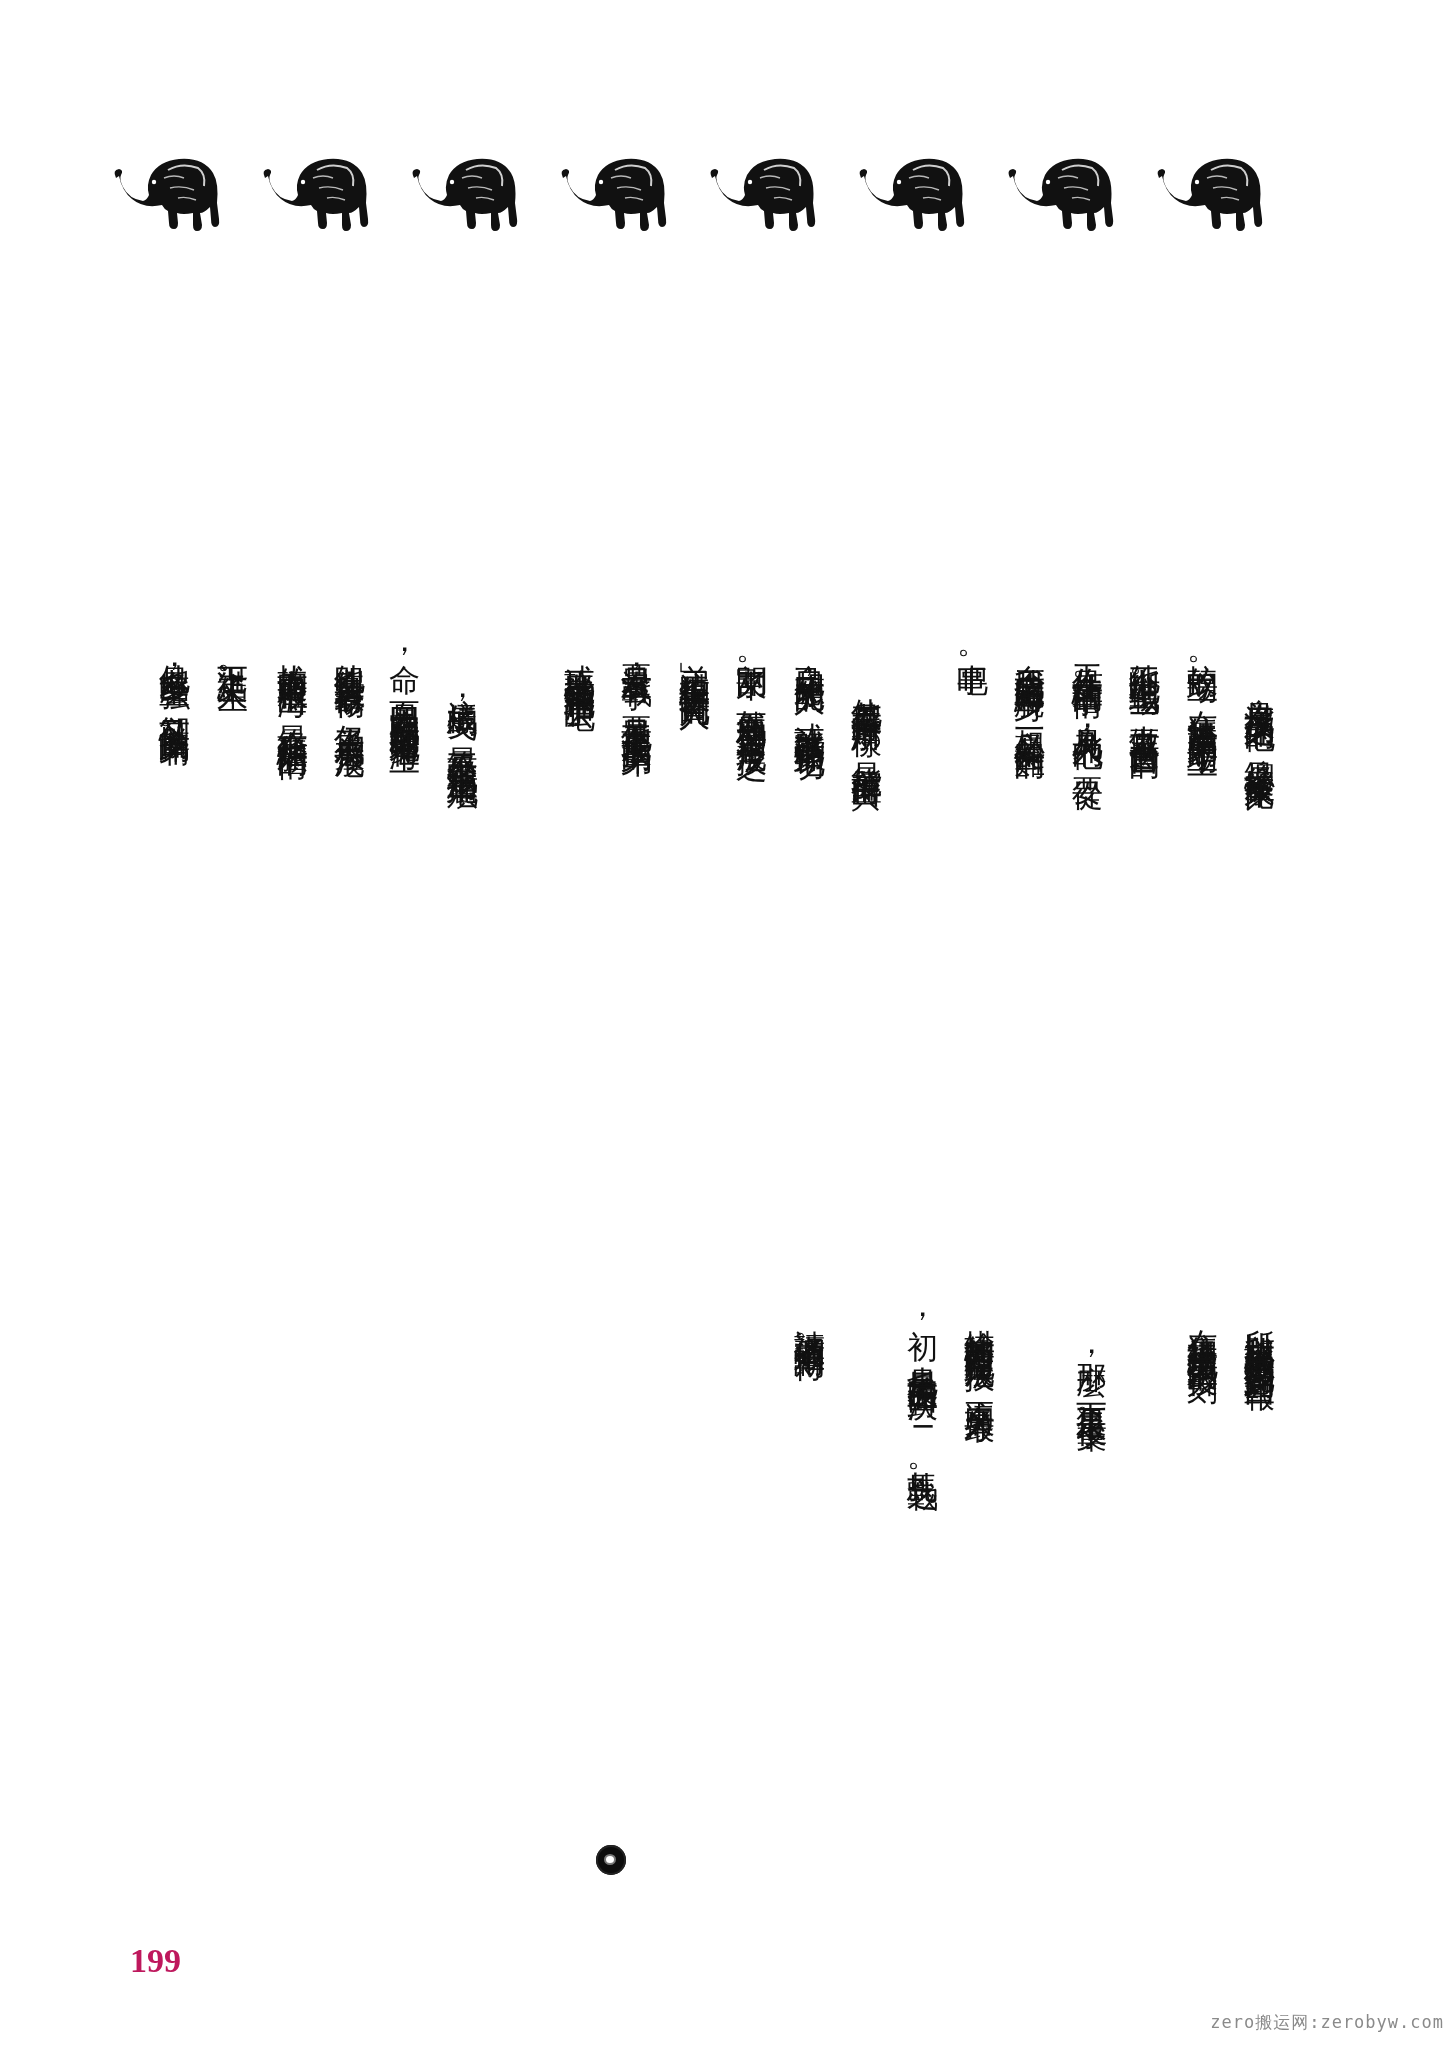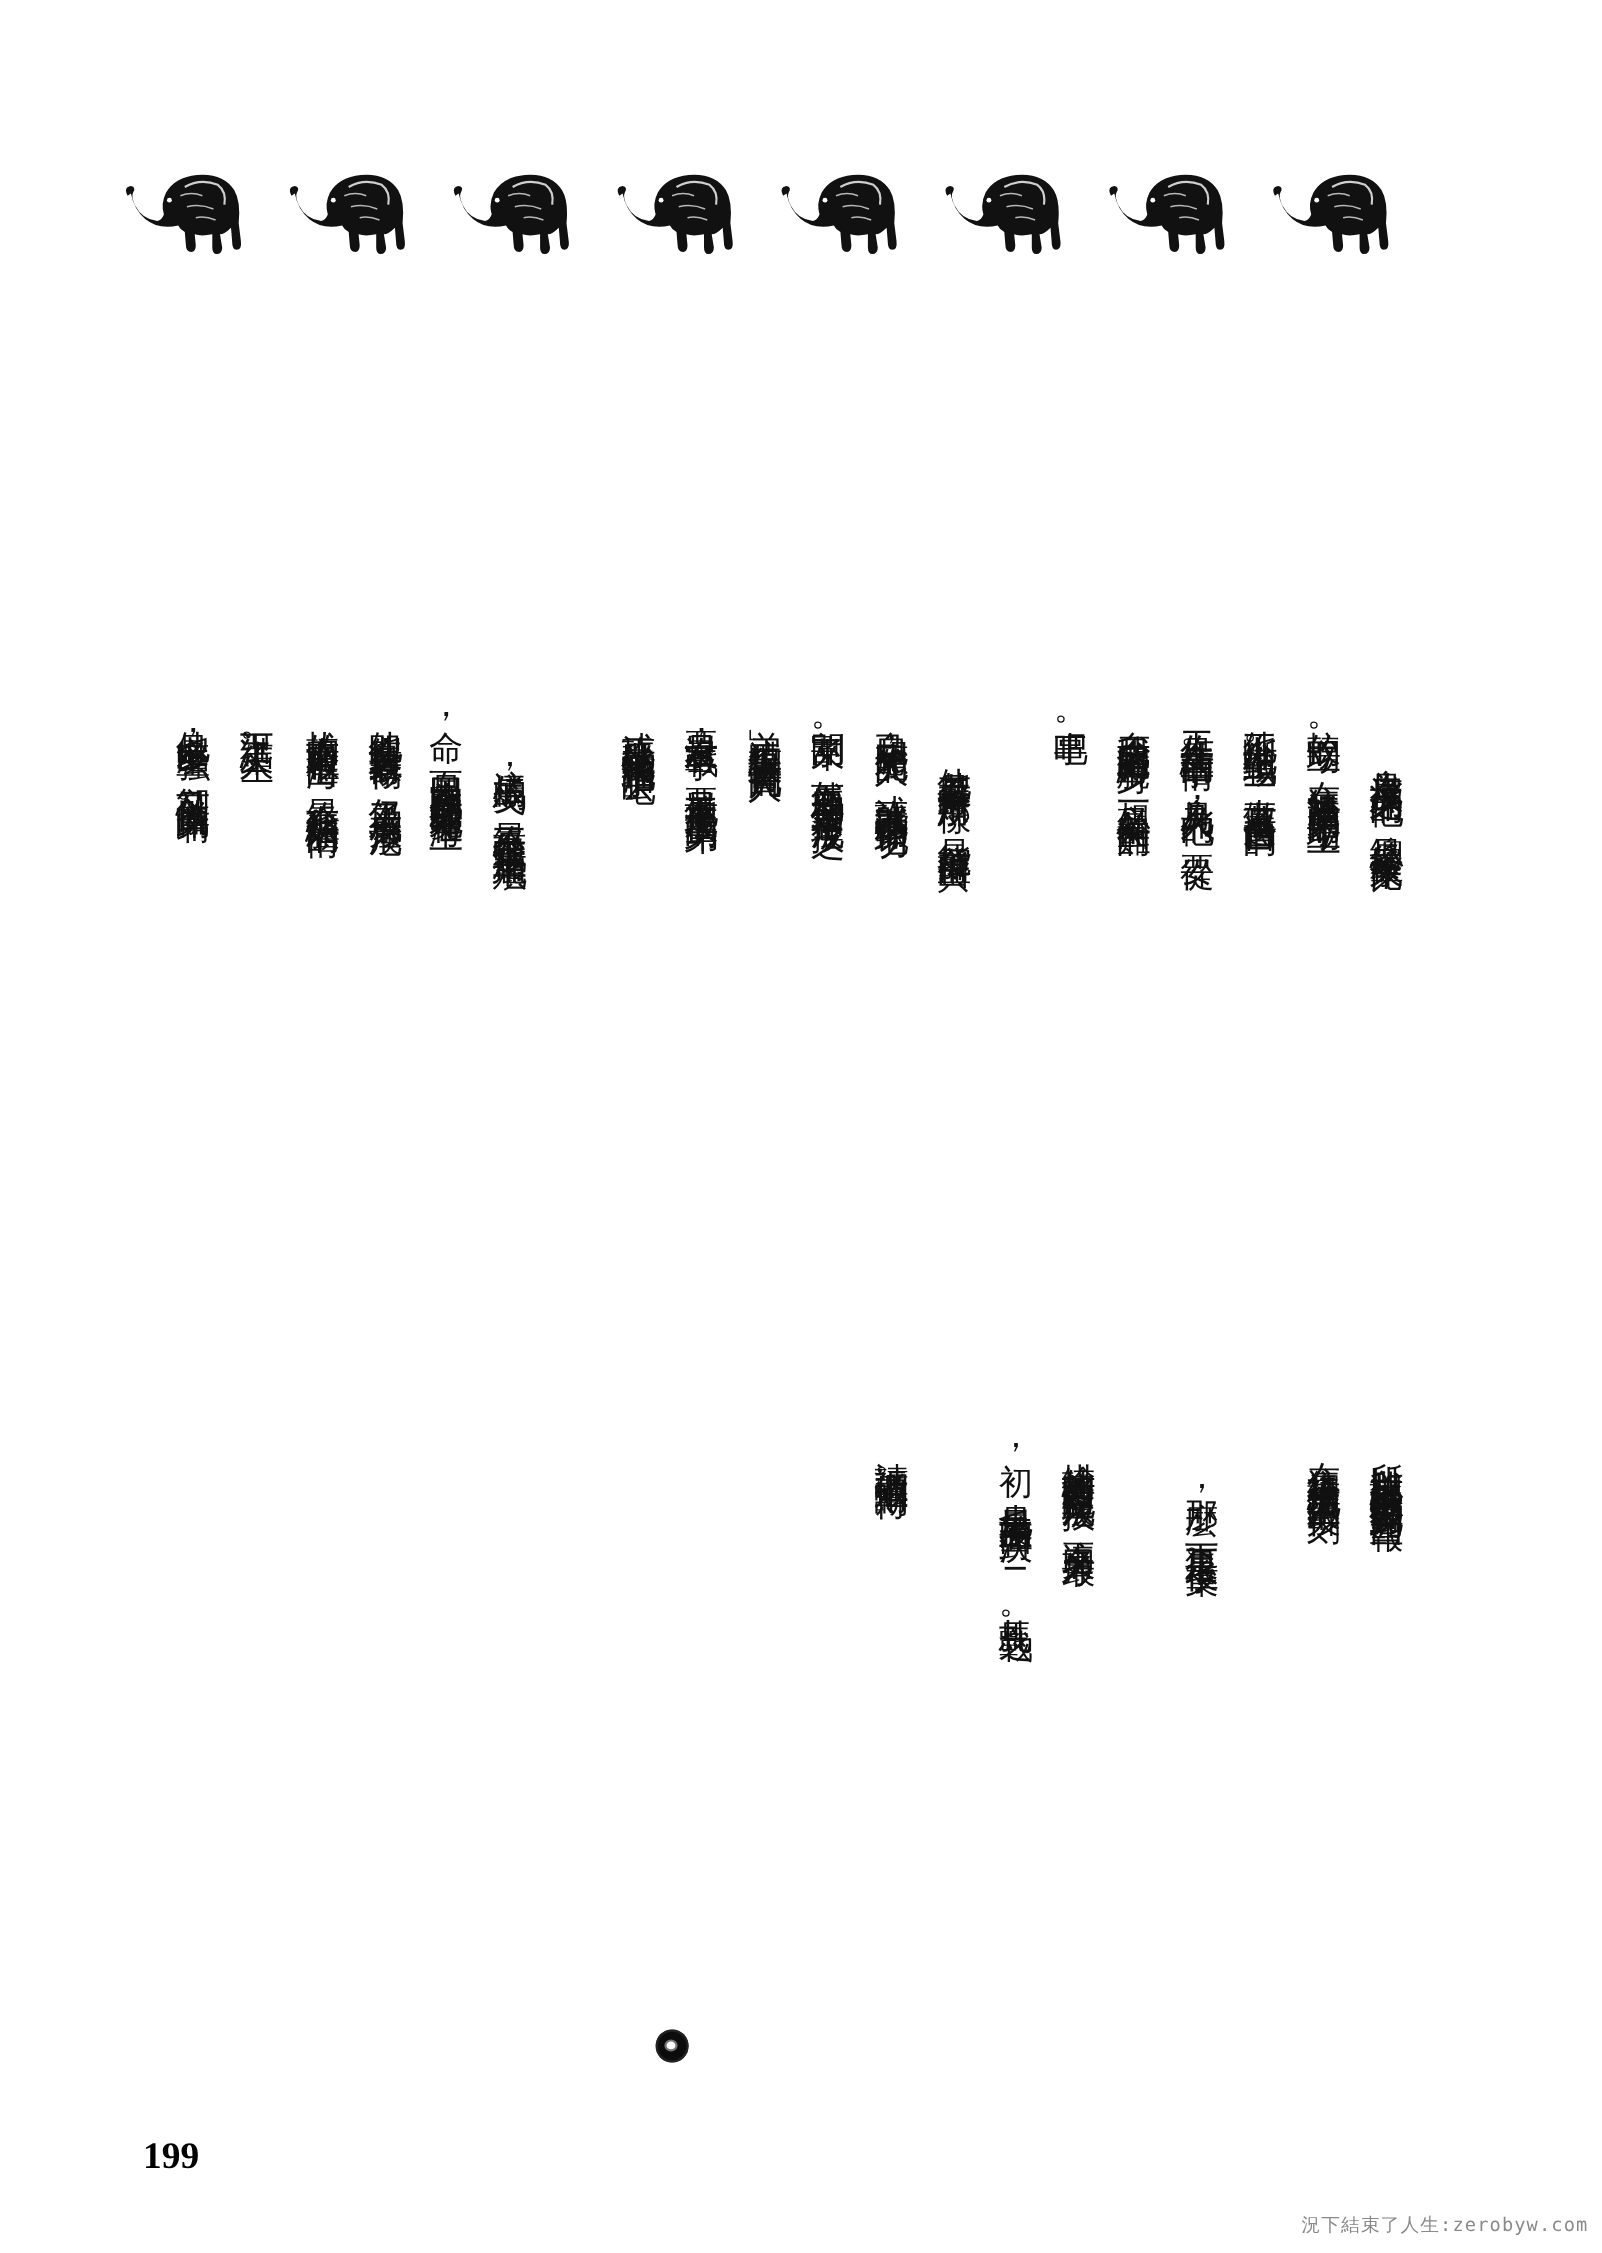--- a/index.html
+++ b/index.html
@@ -33,21 +33,21 @@
   .bullet-mark::after {
     content: ""; position: absolute; left: 8px; top: 9px;
     width: 12px; height: 11px; border-radius: 50%;
     background: #ffffff; border: 2px solid #777;
     box-sizing: border-box;
   }
 
   .page-number {
     position: absolute; left: 130px; top: 1942px;
     font-family: "Liberation Serif", "DejaVu Serif", serif;
-    font-weight: bold; font-size: 34px; color: #000000;
+    font-weight: bold; font-size: 34px; color: #be185d;
   }
   .watermark {
     position: absolute; right: 12px; top: 2011px;
     font-family: "DejaVu Sans Mono", "Liberation Mono", monospace;
     font-size: 17px; color: #8a8a8a; letter-spacing: 1px;
   }
 </style>
 </head>
 <body>
 
@@ -159,14 +159,14 @@
     <div class="col" style="left:918px; top:1305px;">初，也是最後的正面對決──扎馬之戰。</div>
   </div>
   <div>
     <div class="col" style="left:805px; top:1305px;">請讀者們敬請期待。</div>
   </div>
 
   <div class="bullet-mark"></div>
 
   <div class="page-number">199</div>
 
-  <div class="watermark">況下結束了人生:zerobyw.com</div>
+  <div class="watermark">zero搬运网:zerobyw.com</div>
 </div>
 
 </body></html>

